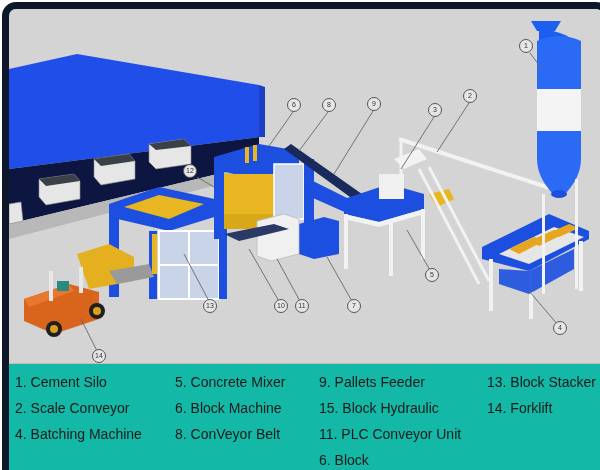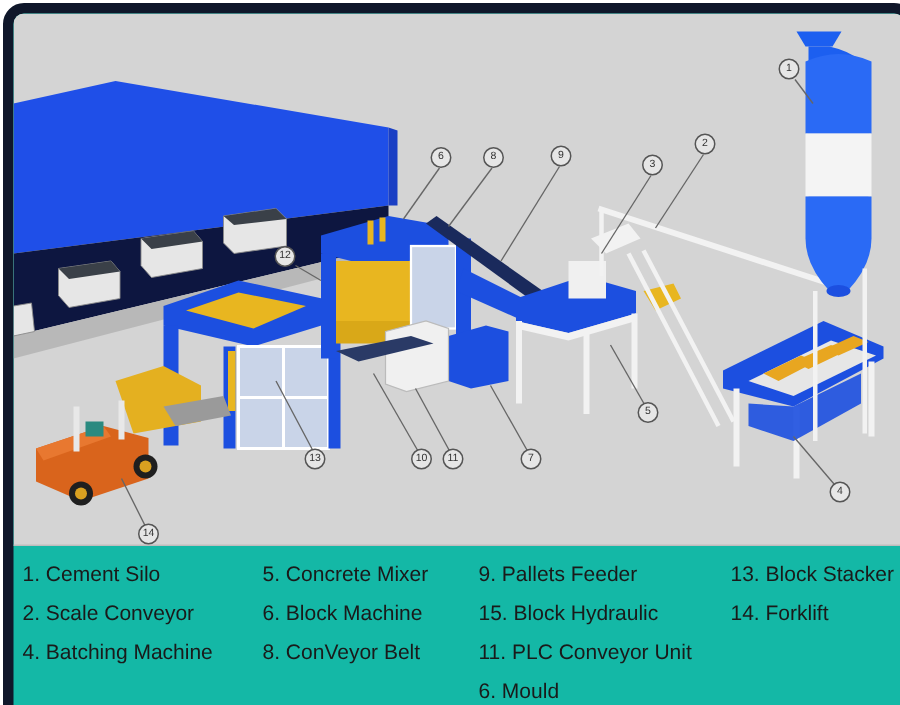--- a/index.html
+++ b/index.html
@@ -188,20 +188,20 @@
     </div>
     <div class="legend-col" style="left:166px;">
       <div class="legend-item"><span class="num">5.</span> <span>Concrete Mixer</span></div>
       <div class="legend-item"><span class="num">6.</span> <span>Block Machine</span></div>
       <div class="legend-item"><span class="num">8.</span> <span>ConVeyor Belt</span></div>
     </div>
     <div class="legend-col" style="left:310px;">
       <div class="legend-item"><span class="num">9.</span> <span>Pallets Feeder</span></div>
       <div class="legend-item"><span class="num">15.</span> <span> Block Hydraulic</span></div>
       <div class="legend-item"><span class="num">11.</span> <span>PLC Conveyor Unit</span></div>
-      <div class="legend-item"><span class="num">6.</span> <span>Mould</span></div>
+      <div class="legend-item"><span class="num">6.</span> <span>Block</span></div>
     </div>
     <div class="legend-col" style="left:478px;">
       <div class="legend-item"><span class="num">13.</span> <span>Block Stacker</span></div>
       <div class="legend-item"><span class="num">14.</span> <span>Forklift</span></div>
     </div>
   </div>
 </div>
 
 </body></html>

